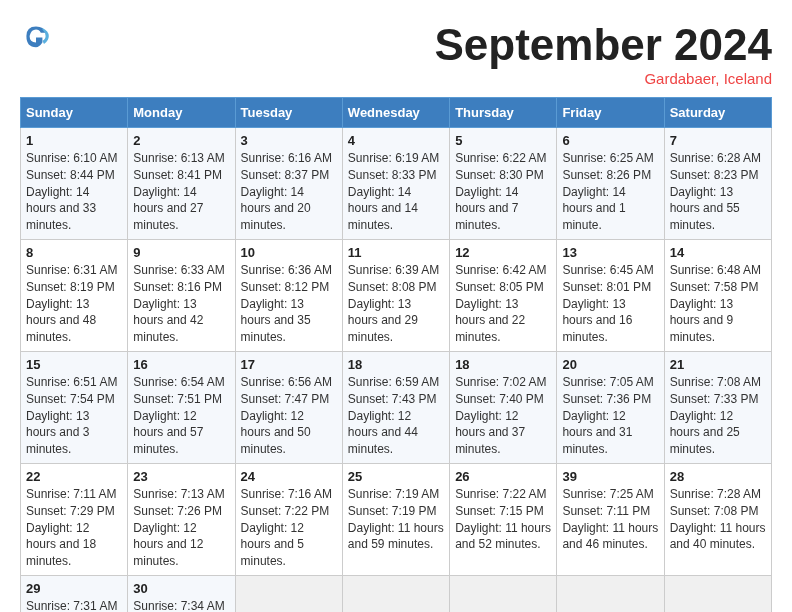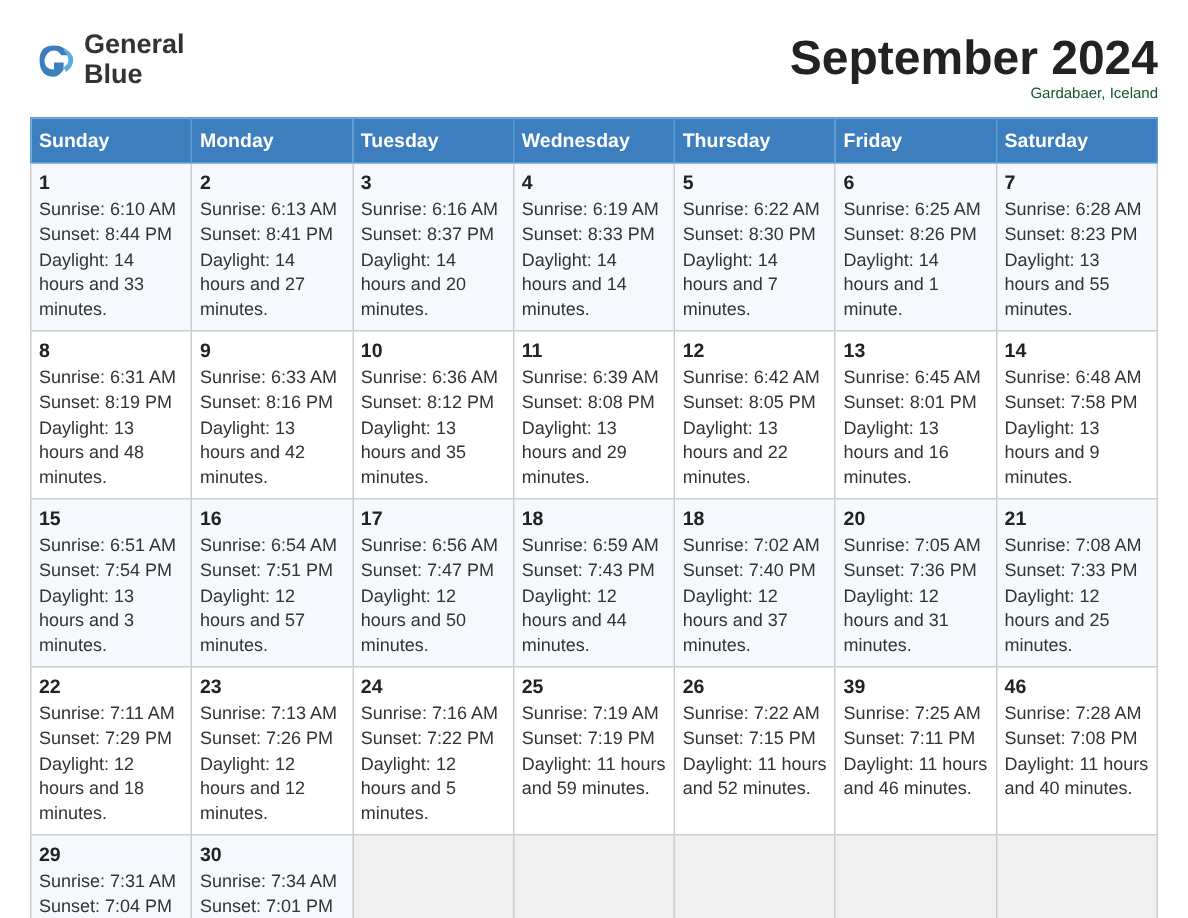--- a/index.html
+++ b/index.html
@@ -31,27 +31,27 @@
       display: block;
     }
     .logo-icon {
       width: 32px;
       height: 32px;
     }
     .title-area {
       text-align: right;
     }
     .month-year {
-      font-size: 32px;
+      font-size: 44px;
       font-weight: bold;
       color: #222;
     }
     .location {
-      font-size: 10px;
-      color: #14532d;
+      font-size: 15px;
+      color: #ef4444;
     }
     table {
       width: 100%;
       border-collapse: collapse;
       table-layout: fixed;
     }
     thead tr th {
       background-color: #3d7ebf;
       color: #fff;
       font-size: 13px;
@@ -92,24 +92,20 @@
   </style>
 </head>
 <body>
 
 <div class="header-area">
   <div class="logo">
     <svg class="logo-icon" viewBox="0 0 40 40" xmlns="http://www.w3.org/2000/svg">
       <path d="M8 20 Q8 8 20 8 Q30 8 32 16 L26 16 Q24 12 20 12 Q14 12 12 20 Q12 28 20 28 L20 22 L28 22 L28 28 Q24 34 20 34 Q8 34 8 20Z" fill="#3d7ebf"></path>
       <path d="M28 10 Q36 14 36 20 Q36 26 30 30 L28 26 Q32 24 32 20 Q32 16 28 12Z" fill="#5aafde"></path>
     </svg>
-    <div class="logo-text">
-      <span>General</span>
-      <span>Blue</span>
-    </div>
   </div>
   <div class="title-area">
     <div class="month-year">September 2024</div>
     <div class="location">Gardabaer, Iceland</div>
   </div>
 </div>
 
 <table>
   <thead>
     <tr id="dow-header">
@@ -232,21 +228,21 @@
         </td>
         <td>
           <span class="day-num">26</span>
 <div class="cell-text">Sunrise: 7:22 AM<br>Sunset: 7:15 PM<br>Daylight: 11 hours and 52 minutes.</div>
         </td>
         <td>
           <span class="day-num">39</span>
 <div class="cell-text">Sunrise: 7:25 AM<br>Sunset: 7:11 PM<br>Daylight: 11 hours and 46 minutes.</div>
         </td>
         <td>
-          <span class="day-num">46</span>
+          <span class="day-num">28</span>
 <div class="cell-text">Sunrise: 7:28 AM<br>Sunset: 7:08 PM<br>Daylight: 11 hours and 40 minutes.</div>
         </td>
       </tr>
       <tr>
         <td>
           <span class="day-num">29</span>
 <div class="cell-text">Sunrise: 7:31 AM<br>Sunset: 7:04 PM<br>Daylight: 11 hours and 33 minutes.</div>
         </td>
         <td>
           <span class="day-num">30</span>

